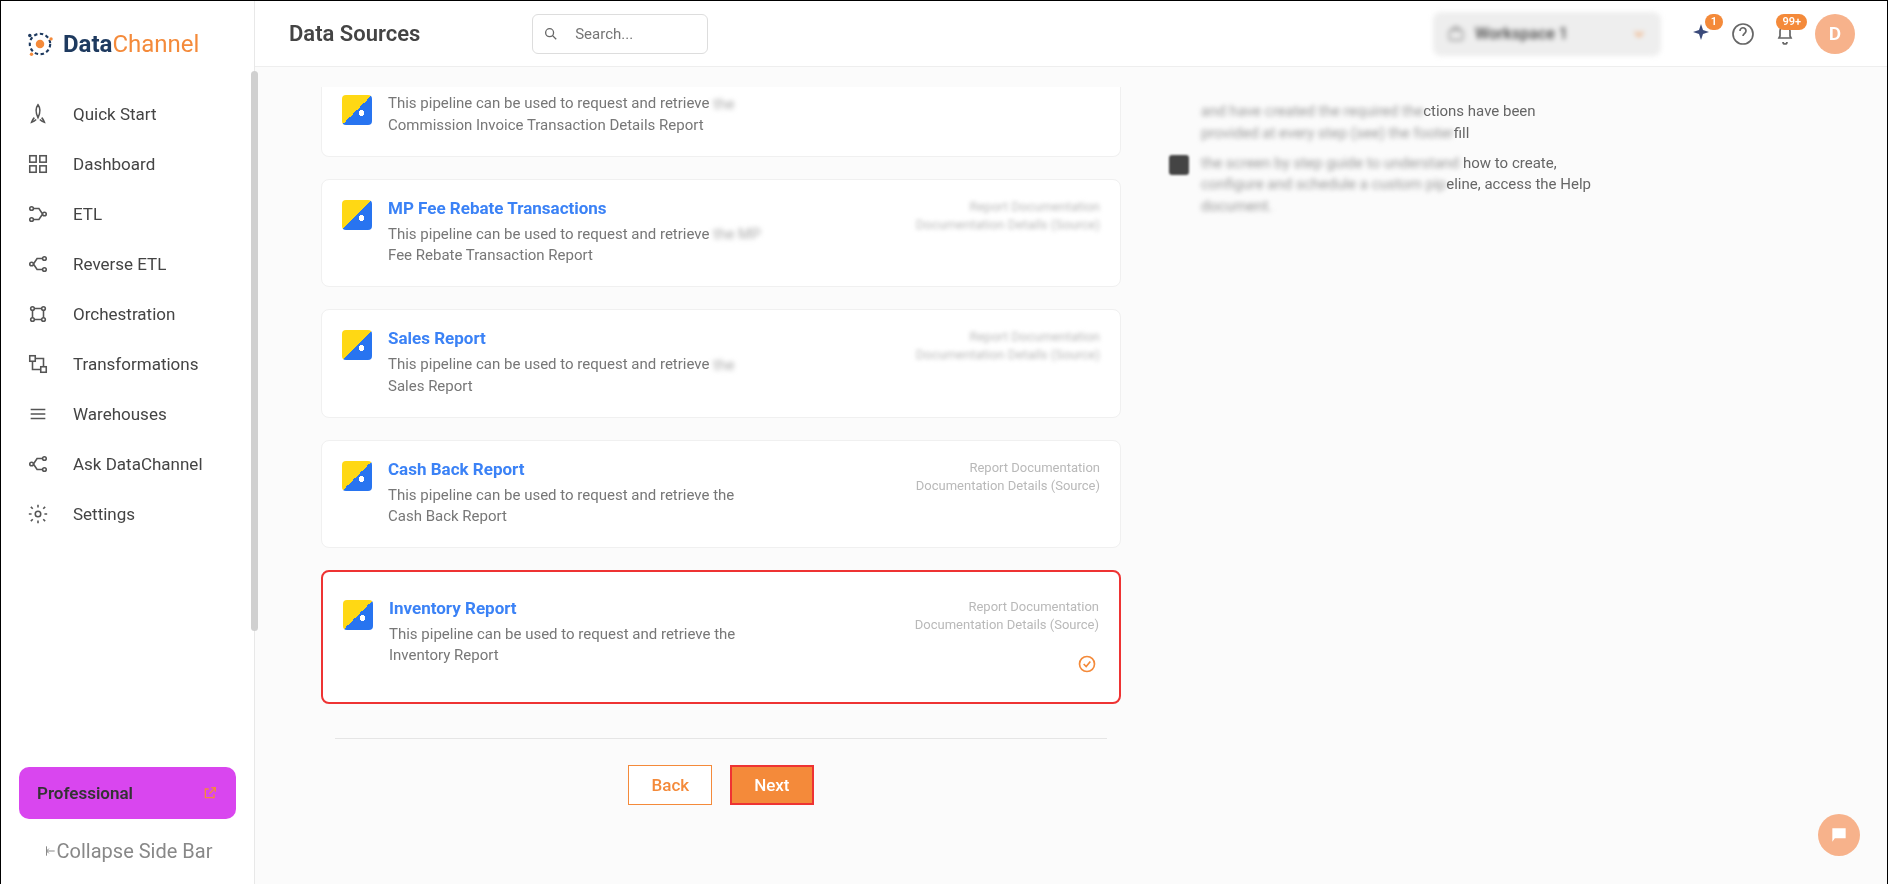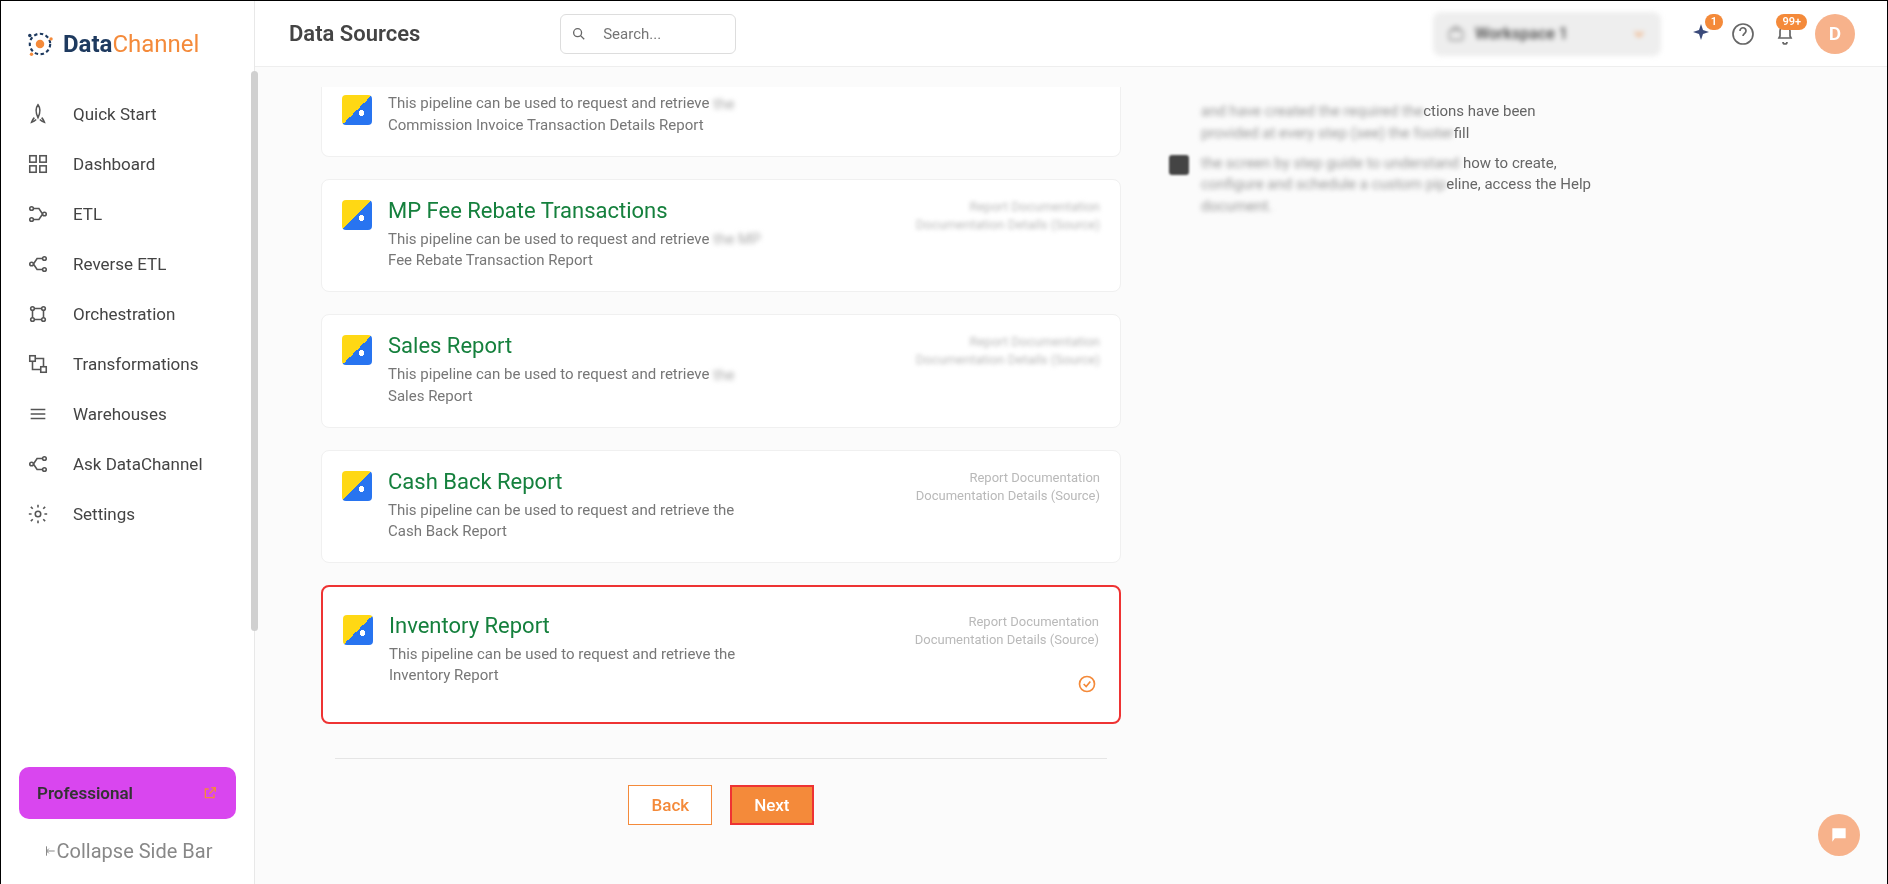--- a/index.html
+++ b/index.html
@@ -20,42 +20,42 @@
 .plan-card span{font-weight:600;font-size:17px;color:#333}
 .plan-card svg{width:16px;height:16px;stroke:#f48a3a;fill:none;stroke-width:2}
 .collapse-row{display:flex;align-items:center;justify-content:center;gap:0;padding:14px;color:#888;font-size:20px;cursor:pointer}
 .collapse-row svg{width:14px;height:14px;stroke:#888;stroke-width:1.7;fill:none}
 .scroll-handle{position:absolute;right:-4px;top:70px;width:7px;height:560px;background:#d0d0d0;border-radius:4px}
 
 
 .main{flex:1;display:flex;flex-direction:column;background:#fbfbfb}
 .topbar{height:66px;background:#fff;border-bottom:1px solid #eee;display:flex;align-items:center;padding:0 34px;gap:20px}
 .page-title{font-size:22px;font-weight:600;color:#444}
-.search-wrap{margin-left:120px;display:flex;align-items:center;border:1px solid #ddd;border-radius:6px;height:40px;width:176px;padding:0 10px;gap:16px;color:#888}
+.search-wrap{margin-left:92px;display:flex;align-items:center;border:1px solid #ddd;border-radius:6px;height:40px;width:176px;padding:0 10px;gap:16px;color:#888}
 .search-wrap svg{width:20px;height:20px;stroke:#666;stroke-width:2;fill:none}
 .search-wrap input{border:none;outline:none;font-size:15px;width:100%;background:transparent}
 .topbar-spacer{flex:1}
 .workspace-pill{background:#eee;border-radius:8px;height:44px;width:228px;display:flex;align-items:center;padding:0 14px;gap:10px;filter:blur(2.8px);cursor:pointer;color:#555}
 .workspace-pill svg.chev{width:16px;height:16px;stroke:#f48a3a;stroke-width:2;fill:none;filter:none;margin-left:auto}
 .top-icons{display:flex;align-items:center;gap:18px;margin-left:8px}
 .icon-btn{position:relative;width:24px;height:24px;cursor:pointer}
 .icon-btn svg{width:24px;height:24px;stroke:#666;stroke-width:1.7;fill:none}
 .badge{position:absolute;top:-8px;right:-10px;background:#f48a3a;color:#fff;font-size:11px;font-weight:600;border-radius:10px;padding:1px 6px;line-height:14px}
 .avatar{width:40px;height:40px;border-radius:50%;background:#f7b28b;color:#fff;display:flex;align-items:center;justify-content:center;font-weight:600;font-size:19px;cursor:pointer}
 
 
 .content{flex:1;display:flex;padding:20px 34px 20px 66px;gap:48px;overflow:hidden}
 .left-col{width:800px}
 .card{background:#fff;border:1px solid #f0f0f0;border-radius:8px;padding:18px 20px 20px 20px;margin-top:22px;display:flex;gap:16px;cursor:pointer;position:relative}
 .card.first{margin-top:0;padding-top:6px;border-top:none;border-radius:0 0 8px 8px}
 .card.highlight{border:2.5px solid #e33;padding:26px 20px 36px}
 .source-icon{width:30px;height:30px;border-radius:4px;flex-shrink:0;margin-top:2px;background:linear-gradient(135deg,#ffd814 50%,#2874f0 50%);position:relative}
 .source-icon::after{content:"";position:absolute;inset:0;background:radial-gradient(circle at 65% 60%,#fff 0 3px,transparent 3px)}
 .card-body{flex:1}
-.card-title{font-size:22px;font-weight:400;color:#15803d;margin-bottom:6px}
+.card-title{font-size:17px;font-weight:700;color:#3b82f6;margin-bottom:6px}
 .card-desc{font-size:15px;color:#777;line-height:1.4;max-width:380px}
 .card-right{text-align:right;font-size:13px;color:#b9b9b9;line-height:1.4}
 .card-right.blur{filter:blur(2.2px)}
 .check{position:absolute;right:22px;bottom:28px;width:20px;height:20px}
 .check svg{width:20px;height:20px;stroke:#f48a3a;stroke-width:2;fill:none}
 .partial-blur{display:inline-block;filter:blur(2.4px);color:#aaa;vertical-align:middle}
 
 .divider{height:1px;background:#e5e5e5;margin:34px 14px 26px}
 .actions{display:flex;justify-content:center;gap:18px;margin-top:4px}
 .btn{height:40px;padding:0 22px;border-radius:0;font-size:17px;font-weight:500;cursor:pointer;display:flex;align-items:center}

